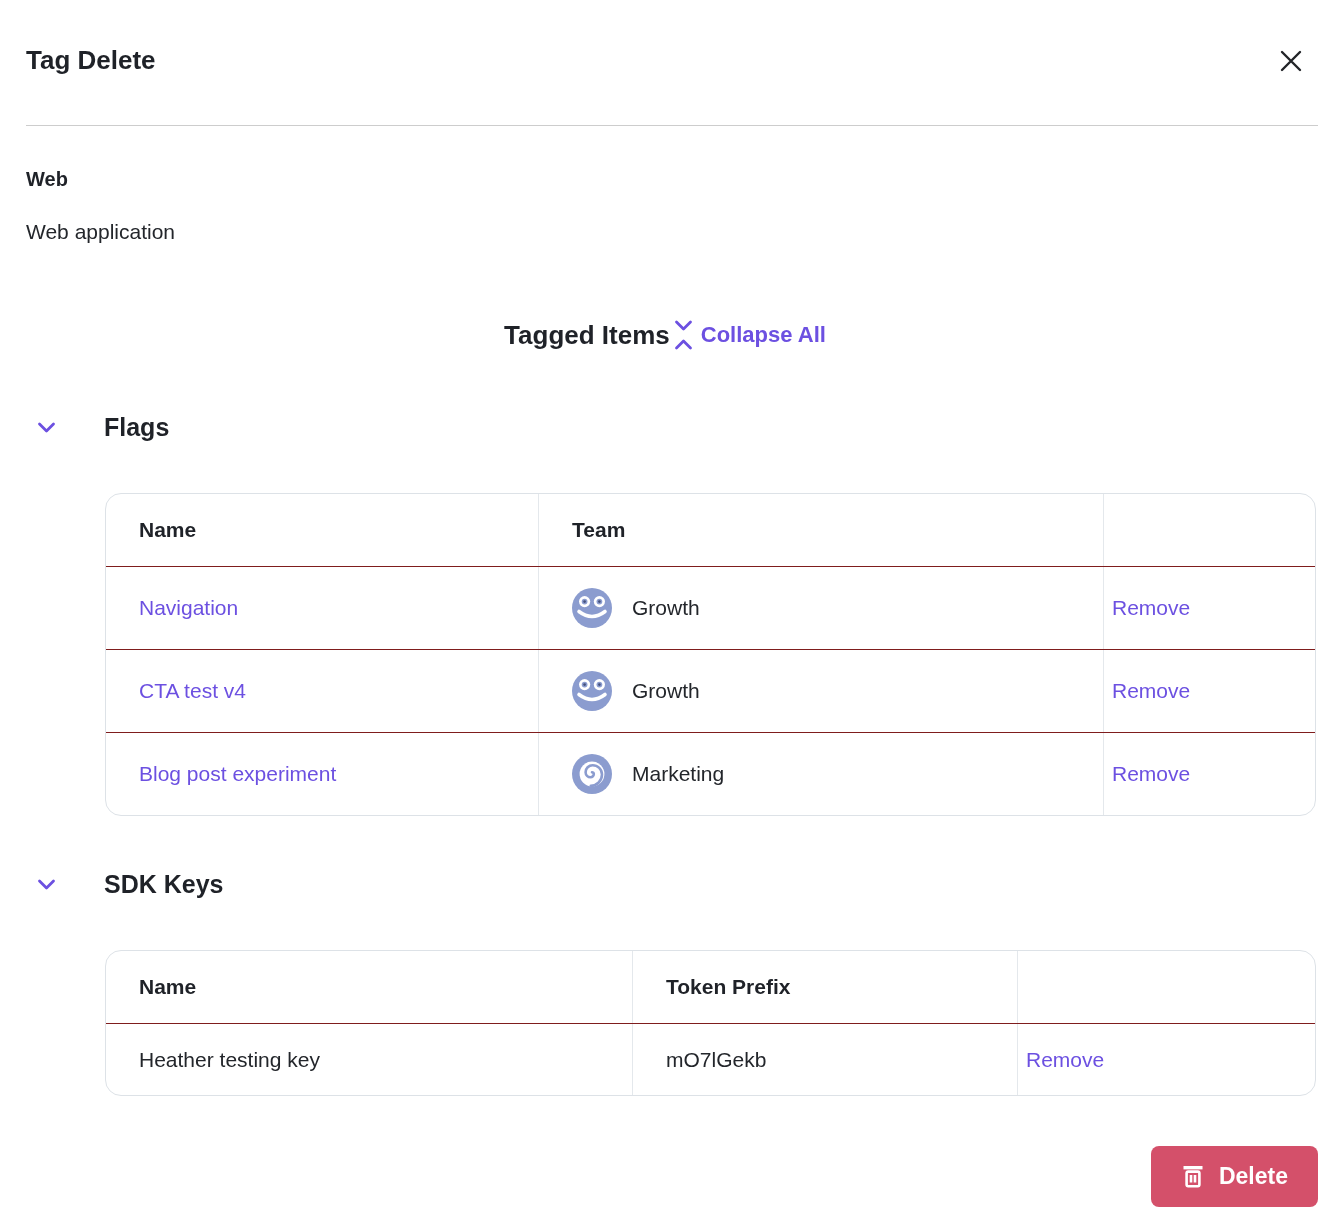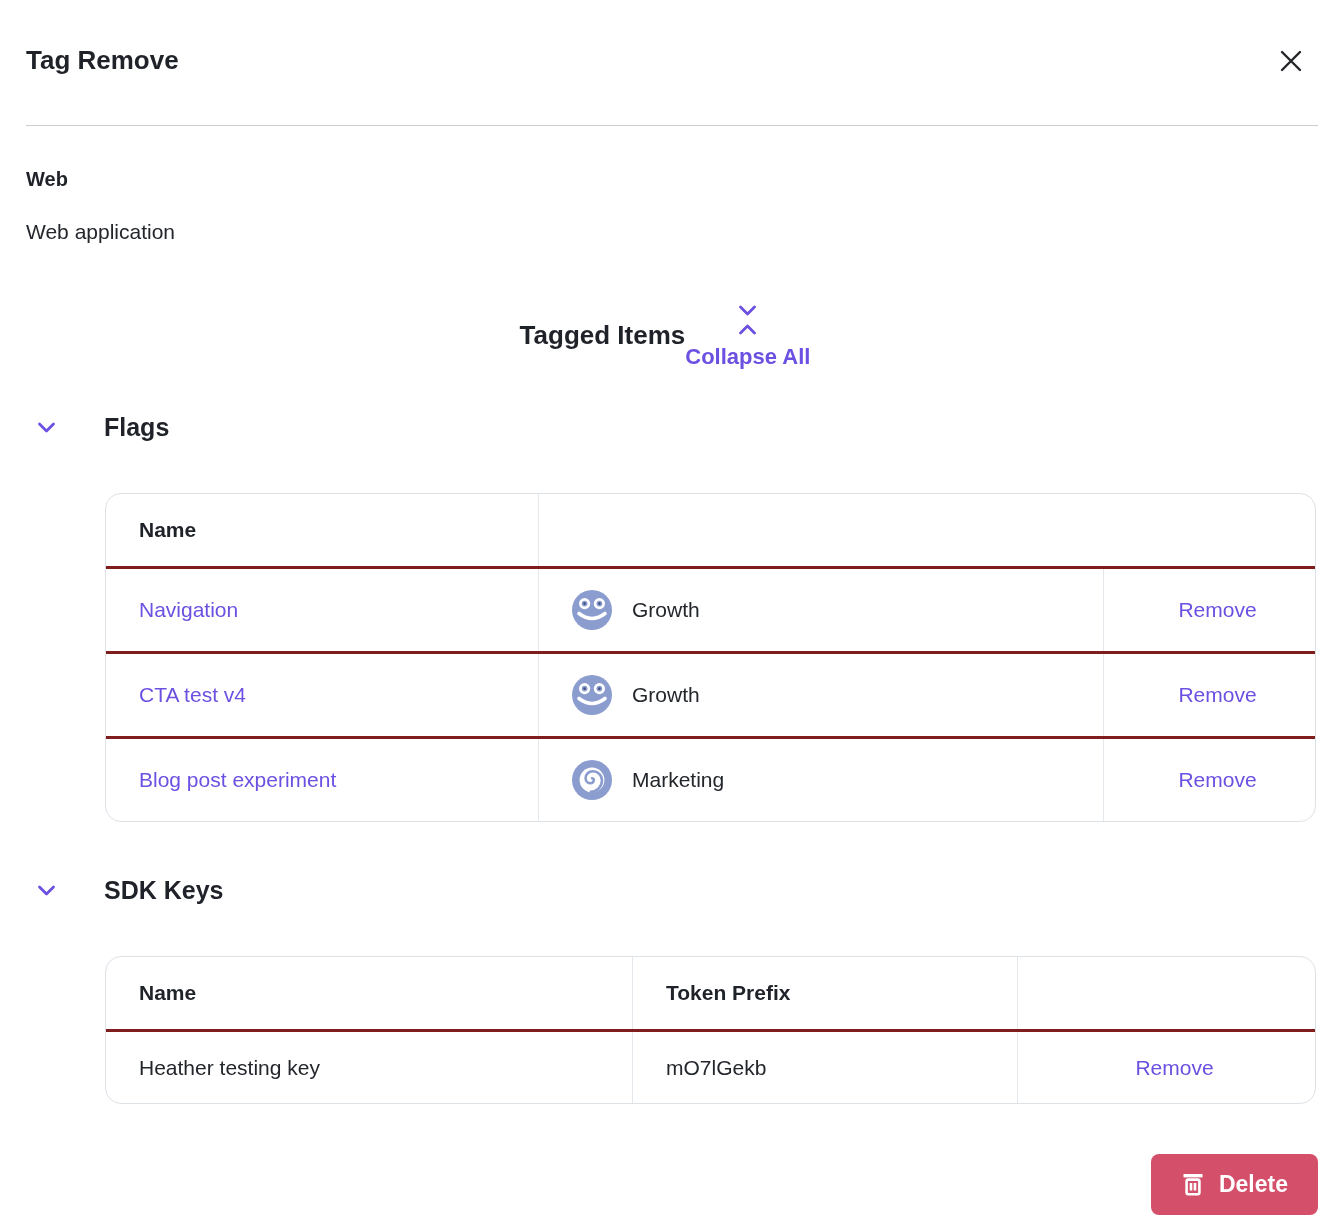--- a/index.html
+++ b/index.html
@@ -18,62 +18,62 @@
   }
   .header-divider{margin:47px 16px 0 26px;border:none;border-top:1px solid #cdcdcd;height:0;}
 
   
   .tag-name{margin:36px 0 0 26px;font-size:20px;font-weight:700;line-height:34px;}
   .tag-desc{margin:23px 0 0 26px;font-size:21px;line-height:26px;color:#23262b;}
 
   
   .tagged-bar{margin:68px 16px 0 12px;display:flex;align-items:center;justify-content:center;height:44px;}
   .tagged-heading{margin:0;font-size:26px;font-weight:700;}
-  .collapse-all{display:flex;align-items:center;gap:4px;color:#6c50e1;font-size:22px;font-weight:700;text-decoration:none;cursor:pointer;flex-direction:column;}
+  .collapse-all{display:flex;align-items:center;gap:4px;color:#6c50e1;font-size:22px;font-weight:700;text-decoration:none;cursor:pointer;}
 
   
   .group-header{margin:52px 0 0 33px;display:flex;align-items:center;gap:44px;height:36px;}
   .group-header .chev{cursor:pointer;display:flex;}
   .group-title{margin:0;font-size:25px;font-weight:700;}
 
   
   .table{
     margin:48px 16px 0 105px;width:1211px;box-sizing:border-box;
     border:1px solid #dde2e7;border-radius:16px;overflow:hidden;background:#fff;
   }
-  .trow{display:grid;border-top:3px solid #7f1d1d;}
+  .trow{display:grid;border-top:1px solid #7f1d1d;}
   .trow:first-child{border-top:none;}
   .flags-cols{grid-template-columns:432px 565px 1fr;}
   .sdk-cols{grid-template-columns:526px 385px 1fr;}
   .thead-row{height:72px;}
   .flags-row{height:82px;}
   .sdk-row{height:71px;}
   .tcell{display:flex;align-items:center;padding-left:33px;border-left:1px solid #e4e8ec;min-width:0;}
   .tcell:first-child{border-left:none;}
-  .tcell.action{justify-content:center;padding-left:16px;}
+  .tcell.action{justify-content:flex-start;padding-left:8px;}
   .th{font-size:21px;font-weight:700;color:#1f2228;}
   .cell-text{font-size:21px;color:#23262b;}
   .link{color:#6c50e1;font-size:21px;text-decoration:none;cursor:pointer;}
   .team{gap:20px;}
   .avatar{flex:0 0 auto;display:flex;}
 
   
   .footer{margin:50px 16px 0 0;display:flex;justify-content:flex-end;}
   .delete-btn{
     display:flex;align-items:center;gap:14px;height:61px;padding:4px 30px;
     background:#d4506a;color:#fff;border:none;border-radius:8px;
     font-family:"Liberation Sans", sans-serif;font-size:23px;font-weight:700;cursor:pointer;
   }
 </style>
 </head>
 <body>
 
 <div class="modal">
 
-  <h1 class="modal-title">Tag Remove</h1>
+  <h1 class="modal-title">Tag Delete</h1>
 
   <button class="close-btn">
     <svg width="32" height="32" viewBox="0 0 32 32">
       <path d="M7 7 L25 25 M25 7 L7 25" stroke="#222428" stroke-width="2.4" fill="none" stroke-linecap="round"></path>
     </svg>
   </button>
 
   <hr class="header-divider">
 
   <h2 class="tag-name">Web</h2>
@@ -95,20 +95,21 @@
       <svg width="27" height="27" viewBox="0 0 27 27">
         <path d="M6.5 10 L13.5 17 L20.5 10" stroke="#6c50e1" stroke-width="2.8" fill="none" stroke-linecap="round" stroke-linejoin="round"></path>
       </svg>
     </span>
     <h3 class="group-title">Flags</h3>
   </div>
 
   <div class="table">
     <div class="trow flags-cols thead-row">
       <div class="tcell th">Name</div>
+      <div class="tcell th">Team</div>
       <div class="tcell th action"></div>
     </div>
 
     <div class="trow flags-cols flags-row">
       <div class="tcell">
           <a class="link">Navigation</a>
         </div>
       <div class="tcell team">
         <span class="avatar">
           <svg width="40" height="40" viewBox="0 0 40 40">

